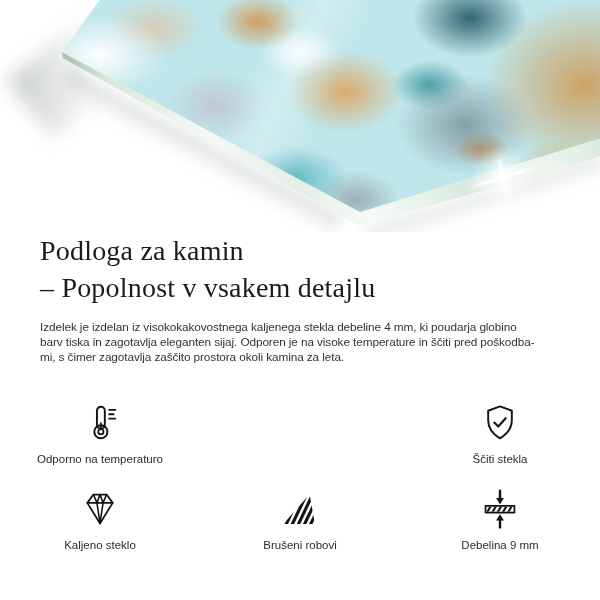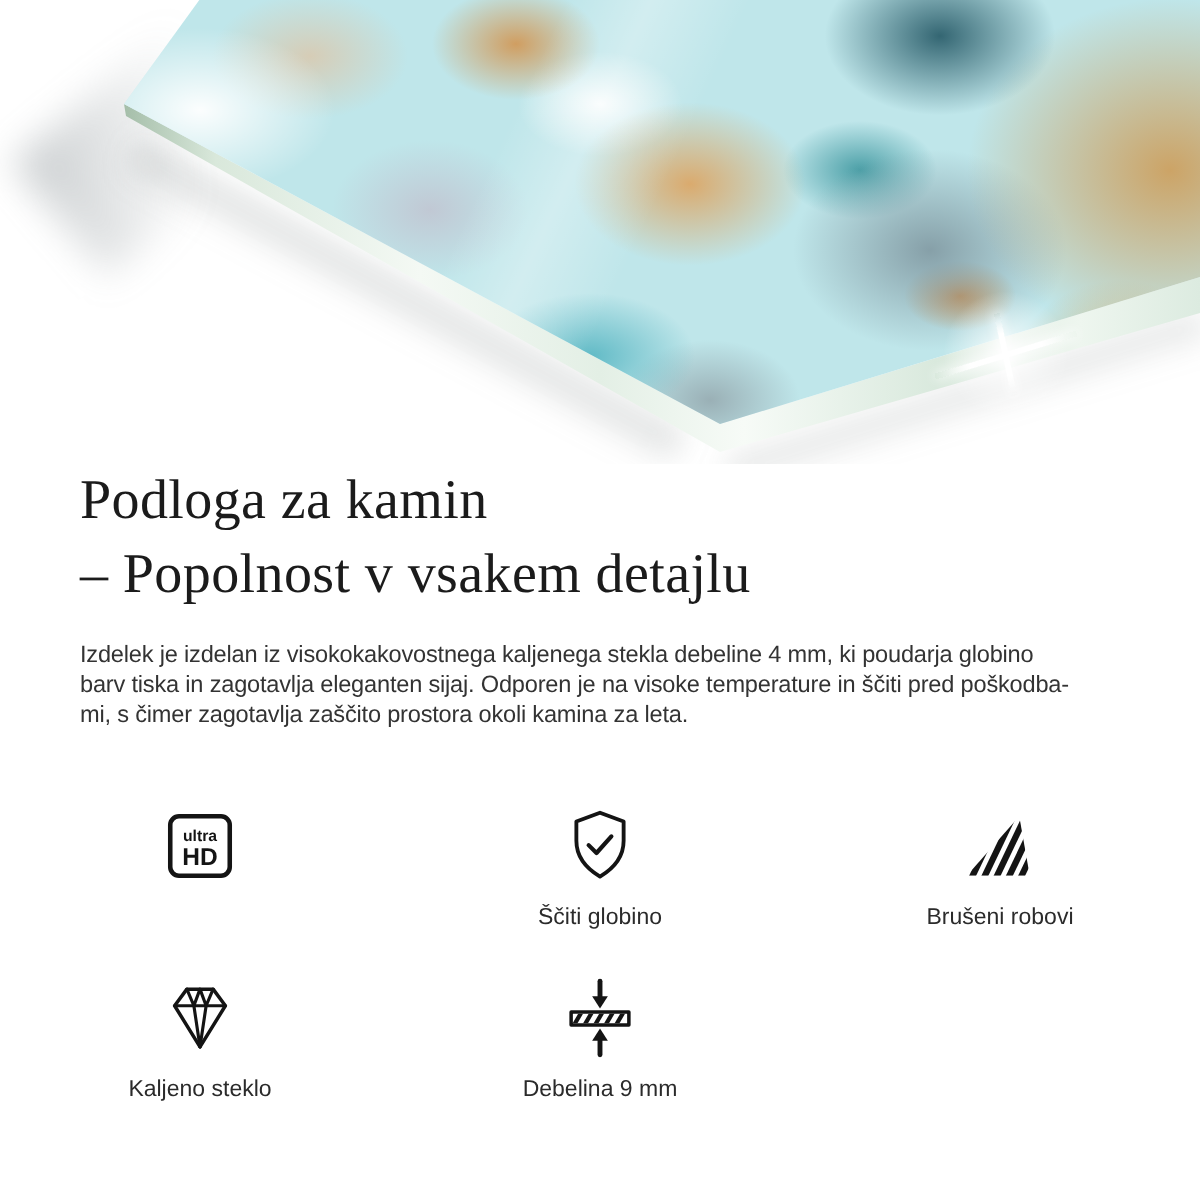--- a/index.html
+++ b/index.html
@@ -92,39 +92,59 @@
   <div class="content">
     <h1 class="title">Podloga za kamin
 – Popolnost v vsakem detajlu</h1>
     <p class="desc">Izdelek je izdelan iz visokokakovostnega kaljenega stekla debeline 4 mm, ki poudarja globino
 barv tiska in zagotavlja eleganten sijaj. Odporen je na visoke temperature in ščiti pred poškodba-
 mi, s čimer zagotavlja zaščito prostora okoli kamina za leta.</p>
   </div>
 
   <div class="features">
 
-
     <div class="feature">
       <div class="icon-box">
         <svg width="42" height="42" viewBox="0 0 48 48">
-          <rect class="stroke-ic" x="7" y="7" width="34" height="34" rx="5" stroke-width="2.6"></rect>
-          <text x="24" y="21" text-anchor="middle" font-family="Liberation Sans, DejaVu Sans, sans-serif" font-size="9" font-weight="700" fill="#141414">ultra</text>
-          <text x="24" y="35" text-anchor="middle" font-family="Liberation Sans, DejaVu Sans, sans-serif" font-size="14" font-weight="800" fill="#141414">HD</text>
+          <rect class="stroke-ic" x="20.5" y="5.5" width="9" height="25" rx="4.5" stroke-width="2.2"></rect>
+          <circle class="stroke-ic" cx="25" cy="34" r="7.5" stroke-width="2.2"></circle>
+          <circle class="stroke-ic" cx="25" cy="34" r="3" stroke-width="2"></circle>
+          <line class="stroke-ic" x1="25" y1="24" x2="25" y2="30.5" stroke-width="2"></line>
+          <line class="stroke-ic" x1="34.5" y1="9" x2="41.5" y2="9" stroke-width="2.2"></line>
+          <line class="stroke-ic" x1="34.5" y1="14" x2="39.5" y2="14" stroke-width="2.2"></line>
+          <line class="stroke-ic" x1="34.5" y1="19" x2="41.5" y2="19" stroke-width="2.2"></line>
         </svg>
       </div>
+      <div class="label">Odporno na temperaturo</div>
+    </div>
+
+    <div class="feature">
     </div>
 
     <div class="feature">
       <div class="icon-box">
         <svg width="42" height="42" viewBox="0 0 48 48">
           <path class="stroke-ic" stroke-width="2.2" d="M24 5 L37.5 10 V21 C37.5 30.5 31.5 37 24 41.5 C16.5 37 10.5 30.5 10.5 21 V10 Z"></path>
           <polyline class="stroke-ic" stroke-width="2.4" points="17.5 23.5 22 28 30.5 18.5"></polyline>
         </svg>
       </div>
-      <div class="label">Ščiti globino</div>
+      <div class="label">Ščiti stekla</div>
+    </div>
+
+    <div class="feature">
+      <div class="icon-box">
+        <svg width="42" height="42" viewBox="0 0 48 48">
+          <path class="stroke-ic" stroke-width="2" d="M9.5 17 L16.5 7.5 H31.5 L38.5 17 L24 40.5 Z"></path>
+          <line class="stroke-ic" x1="9.5" y1="17" x2="38.5" y2="17" stroke-width="1.8"></line>
+          <polyline class="stroke-ic" stroke-width="1.8" points="16.5 7.5 20.5 17 24 7.5 27.5 17 31.5 7.5"></polyline>
+          <line class="stroke-ic" x1="20.5" y1="17" x2="24" y2="40.5" stroke-width="1.8"></line>
+          <line class="stroke-ic" x1="27.5" y1="17" x2="24" y2="40.5" stroke-width="1.8"></line>
+        </svg>
+      </div>
+      <div class="label">Kaljeno steklo</div>
     </div>
 
     <div class="feature">
       <div class="icon-box">
         <svg width="42" height="42" viewBox="0 0 48 48">
           <defs>
               <clipPath id="triClip">
                 <path d="M5 41 L41 41 L35 7 Z"></path>
               </clipPath>
             </defs>
@@ -133,33 +153,20 @@
             <line x1="5" y1="48" x2="27" y2="2"></line>
             <line x1="12" y1="48" x2="34" y2="2"></line>
             <line x1="19" y1="48" x2="41" y2="2"></line>
             <line x1="26" y1="48" x2="48" y2="2"></line>
             <line x1="33" y1="48" x2="55" y2="2"></line>
             <line x1="40" y1="48" x2="62" y2="2"></line>
           </g>
         </svg>
       </div>
       <div class="label">Brušeni robovi</div>
-    </div>
-
-    <div class="feature">
-      <div class="icon-box">
-        <svg width="42" height="42" viewBox="0 0 48 48">
-          <path class="stroke-ic" stroke-width="2" d="M9.5 17 L16.5 7.5 H31.5 L38.5 17 L24 40.5 Z"></path>
-          <line class="stroke-ic" x1="9.5" y1="17" x2="38.5" y2="17" stroke-width="1.8"></line>
-          <polyline class="stroke-ic" stroke-width="1.8" points="16.5 7.5 20.5 17 24 7.5 27.5 17 31.5 7.5"></polyline>
-          <line class="stroke-ic" x1="20.5" y1="17" x2="24" y2="40.5" stroke-width="1.8"></line>
-          <line class="stroke-ic" x1="27.5" y1="17" x2="24" y2="40.5" stroke-width="1.8"></line>
-        </svg>
-      </div>
-      <div class="label">Kaljeno steklo</div>
     </div>
 
     <div class="feature">
       <div class="icon-box">
         <svg width="42" height="42" viewBox="0 0 48 48">
           <defs>
               <clipPath id="barClip">
                 <rect x="8.5" y="21.5" width="31" height="5.5"></rect>
               </clipPath>
             </defs>

